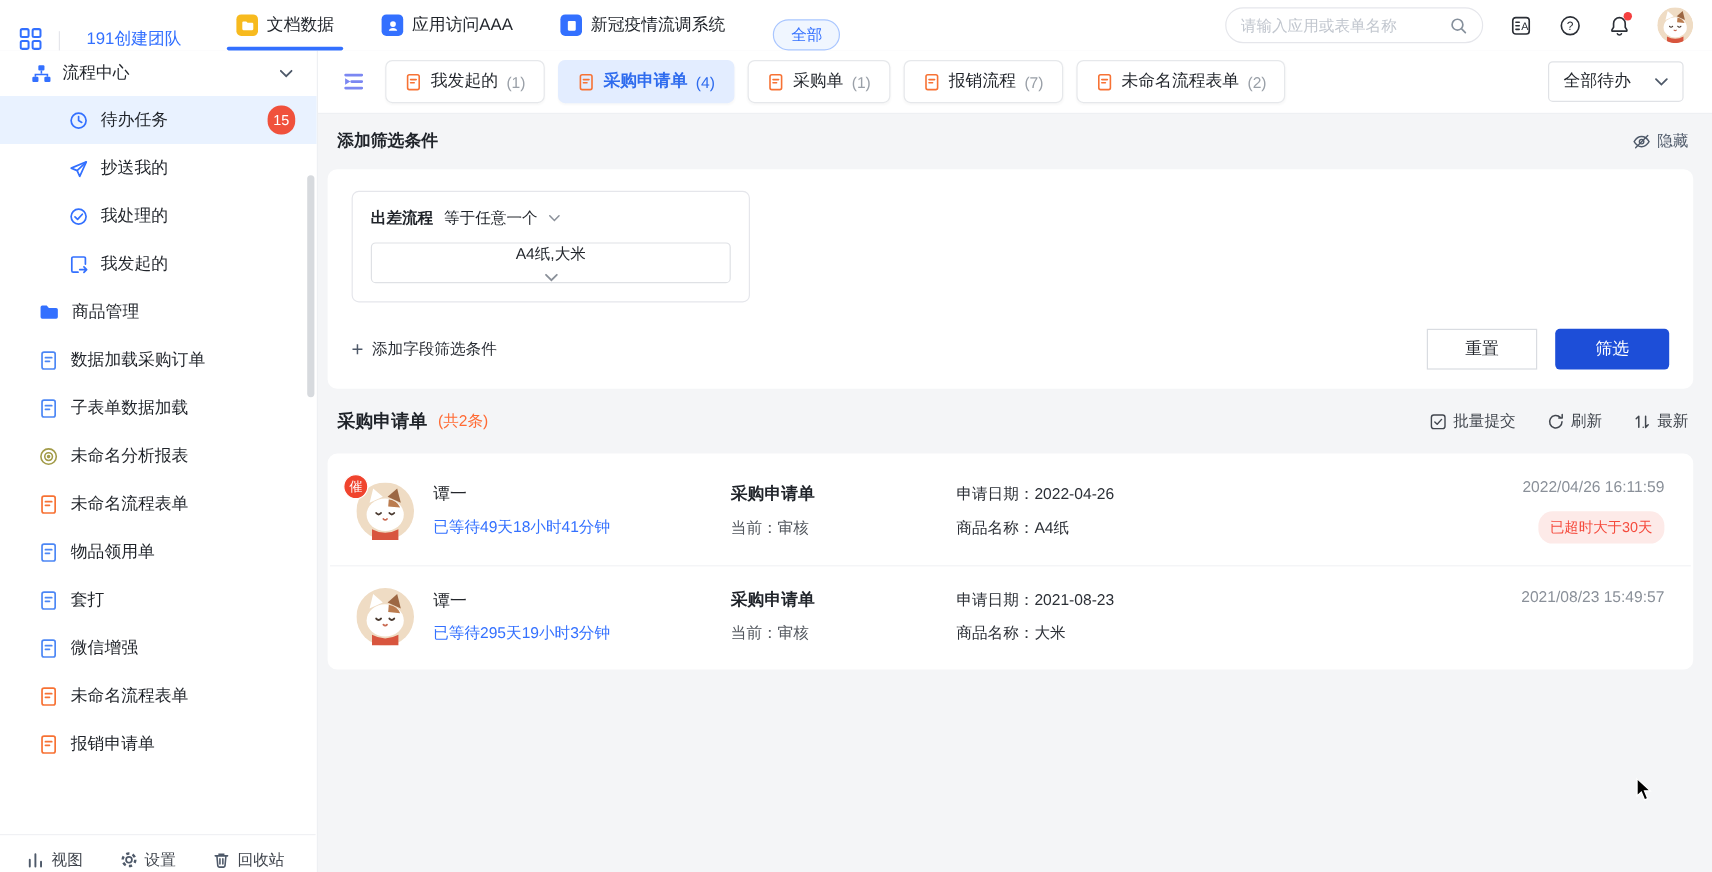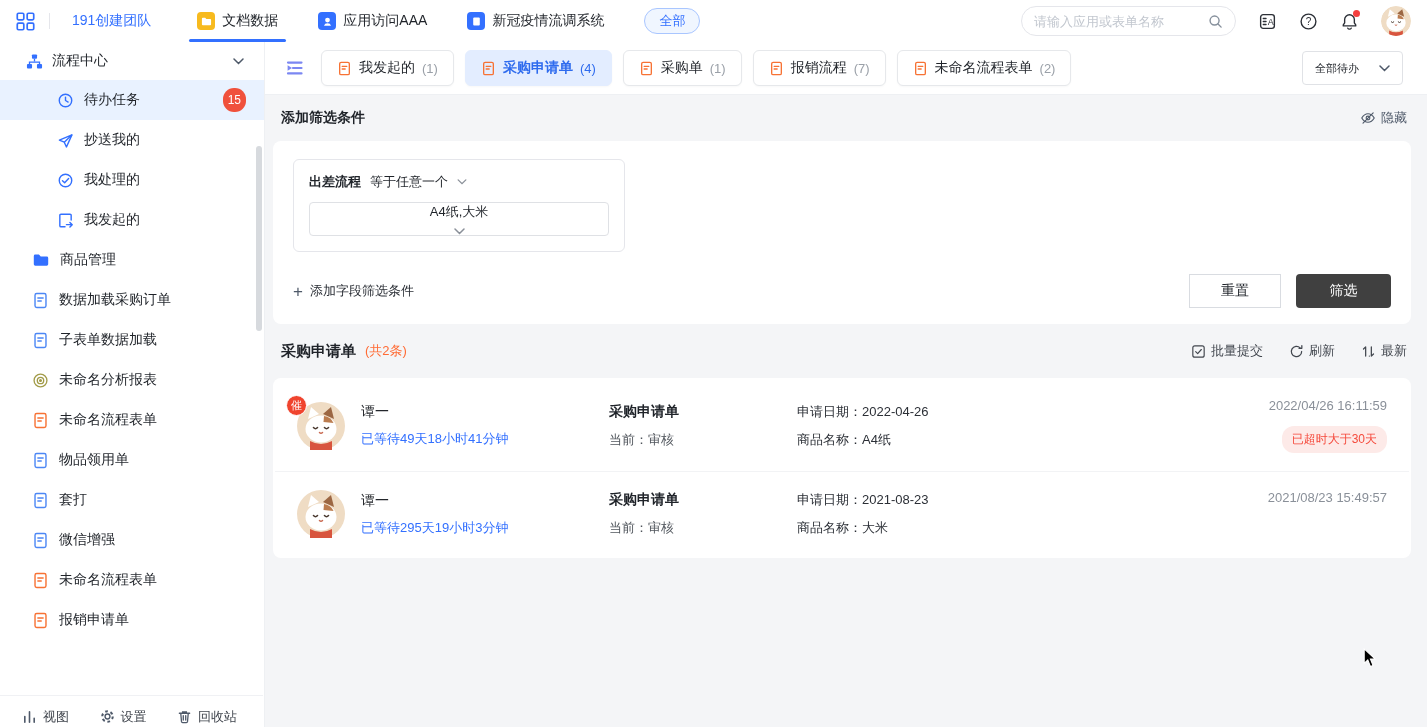--- a/index.html
+++ b/index.html
@@ -2,21 +2,21 @@
 <html><head>
 <meta charset="utf-8">
 <style>
   * { margin:0; padding:0; box-sizing:border-box; }
   html,body { width:1427px; height:727px; overflow:hidden; }
   body { font-family:"Liberation Sans","DejaVu Sans",sans-serif; background:#f4f5f7; color:#1f2329; position:relative; }
   svg { display:block; }
 
   
   .topbar { height:42px; background:#fff; display:flex; align-items:center; padding:0 16px; position:relative; z-index:5; }
-  .tb-left { display:flex; align-items:center; height:100%; flex:1; min-width:0; }
+  .tb-left { display:flex; align-items:flex-end; height:100%; flex:1; min-width:0; }
   .icon-apps { margin-right:14px; cursor:pointer; }
   .tb-divider { width:1px; height:16px; background:#e5e6eb; margin-right:22px; }
   .tb-team { font-size:14px; color:#3370ff; margin-right:46px; cursor:pointer; text-decoration:none; }
   .tb-app { display:flex; align-items:center; gap:7px; font-size:14px; color:#1f2329; margin-right:40px; height:100%; position:relative; cursor:pointer; white-space:nowrap; }
   .tb-app.active::after { content:''; position:absolute; left:-8px; right:-8px; bottom:0; height:3px; border-radius:2px; background:#3370ff; }
   .app-ic { width:18px; height:18px; border-radius:4px; display:flex; align-items:center; justify-content:center; }
   .app-ic.yellow { background:#f7ba1e; }
   .app-ic.blue { background:#3370ff; }
   .tb-pill { height:26px; padding:0 14px; border:1px solid #a9c6ff; background:#f0f6ff; color:#3370ff; font-size:13px; border-radius:13px; display:flex; align-items:center; cursor:pointer; }
   .tb-right { display:flex; align-items:center; gap:22px; }
@@ -48,38 +48,38 @@
   .sb-footer { position:absolute; left:0; right:1px; bottom:-10px; height:42px; background:#fff; border-top:1px solid #f0f1f4; display:flex; align-items:center; justify-content:space-between; padding:0 26px 0 22px; font-size:13px; color:#41464e; }
   .sb-footer .f-item { display:flex; align-items:center; gap:6px; cursor:pointer; }
 
   
   .tabrow { background:#fff; height:53px; display:flex; align-items:center; padding:0 24px 0 20px; gap:11px; border-bottom:1px solid #eef0f3; }
   .filter-list-ic { margin-right:5px; cursor:pointer; }
   .chip { height:36px; padding:0 15px; border:1px solid #e6e8eb; border-radius:6px; background:#fff; display:flex; align-items:center; gap:7px; font-size:14px; color:#1f2329; cursor:pointer; box-shadow:0 1px 2px rgba(31,35,41,.03); white-space:nowrap; }
   .chip .cnt { color:#9aa0a8; font-size:13px; }
   .chip.active { background:#e3edff; border-color:#e3edff; color:#2e6bee; font-weight:bold; }
   .chip.active .cnt { color:#2e6bee; font-weight:normal; }
-  .scope { margin-left:auto; height:34px; border:1px solid #e0e2e6; border-radius:4px; background:#fff; padding:0 12px; display:flex; align-items:center; gap:20px; font-size:11px; cursor:pointer; }
+  .scope { margin-left:auto; height:34px; border:1px solid #e0e2e6; border-radius:4px; background:#fff; padding:0 12px; display:flex; align-items:center; gap:20px; font-size:14px; cursor:pointer; }
 
   
   .content { flex:1; padding:0 16px 0 8px; overflow:hidden; }
   .filter-head { height:46px; display:flex; align-items:center; justify-content:space-between; padding:0 4px 0 8px; }
   .filter-head .t { font-size:14px; font-weight:bold; }
   .hide-btn { display:flex; align-items:center; gap:5px; font-size:13px; color:#4e5969; cursor:pointer; }
   .filter-card { background:#fff; border-radius:8px; padding:18px 20px 16px 20px; }
   .cond-box { width:332px; border:1px solid #e5e6eb; border-radius:6px; padding:13px 15px 15px 15px; margin-bottom:22px; }
   .cond-row { display:flex; align-items:center; gap:9px; font-size:13px; margin-bottom:11px; cursor:pointer; }
   .cond-row .fname { font-weight:bold; }
   .cond-select { height:34px; border:1px solid #dfe1e5; border-radius:4px; display:flex; align-items:center; justify-content:space-between; padding:0 11px; font-size:13px; cursor:pointer; background:#fff;flex-direction:column; }
   .filter-foot { display:flex; align-items:center; justify-content:space-between; }
   .add-cond { display:flex; align-items:center; gap:7px; font-size:13px; color:#2b2f36; cursor:pointer; }
   .add-cond .plus { font-size:17px; color:#4e5969; line-height:1; }
   .btns { display:flex; gap:15px; }
   .btn-reset { width:92px; height:34px; background:#fff; border:1px solid #d9dce1; border-radius:0; font-size:14px; color:#1f2329; cursor:pointer; font-family:inherit; }
-  .btn-apply { width:95px; height:34px; background:#404040; border:none; border-radius:4px; font-size:14px; color:#fff; cursor:pointer; font-family:inherit; }
+  .btn-apply { width:95px; height:34px; background:#1d4ed8; border:none; border-radius:4px; font-size:14px; color:#fff; cursor:pointer; font-family:inherit; }
 
   .list-head { height:54px; display:flex; align-items:center; padding:0 4px 0 8px; }
   .list-head .t { font-size:15px; font-weight:bold; }
   .list-head .cnt { color:#ff6b35; font-size:13px; margin-left:9px; }
   .list-controls { margin-left:auto; display:flex; gap:26px; font-size:13px; color:#41464e; }
   .list-controls .lc { display:flex; align-items:center; gap:5px; cursor:pointer; }
 
   .list-card { background:#fff; border-radius:8px; padding:2px 0; }
   .lrow { display:flex; align-items:center; padding:18px 24px; cursor:pointer; }
   .lrow-divider { height:1px; background:#f2f3f5; margin:0 2px; }

